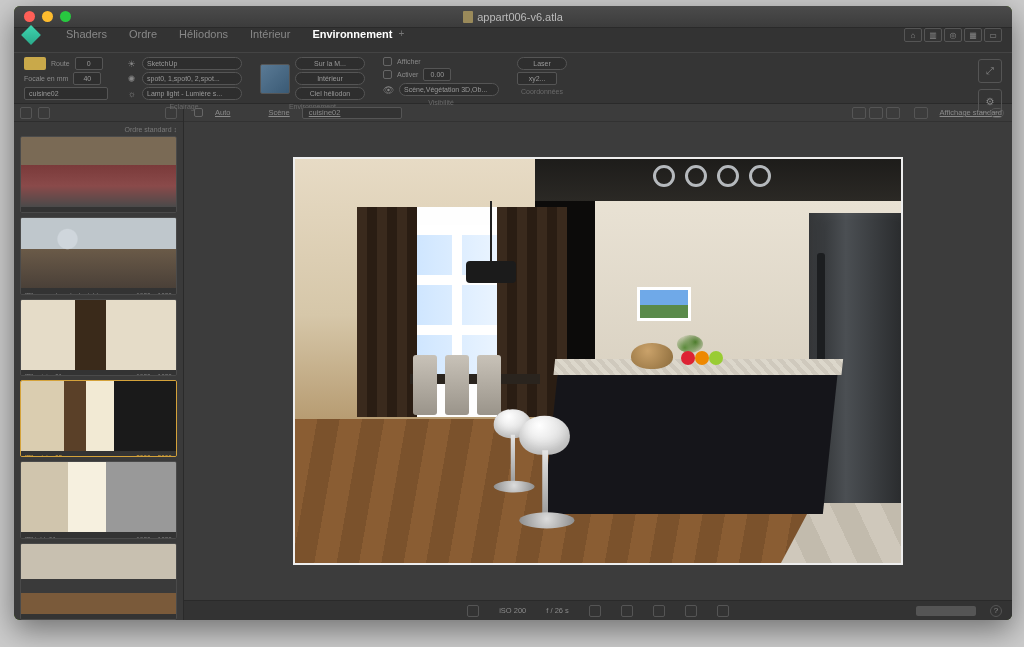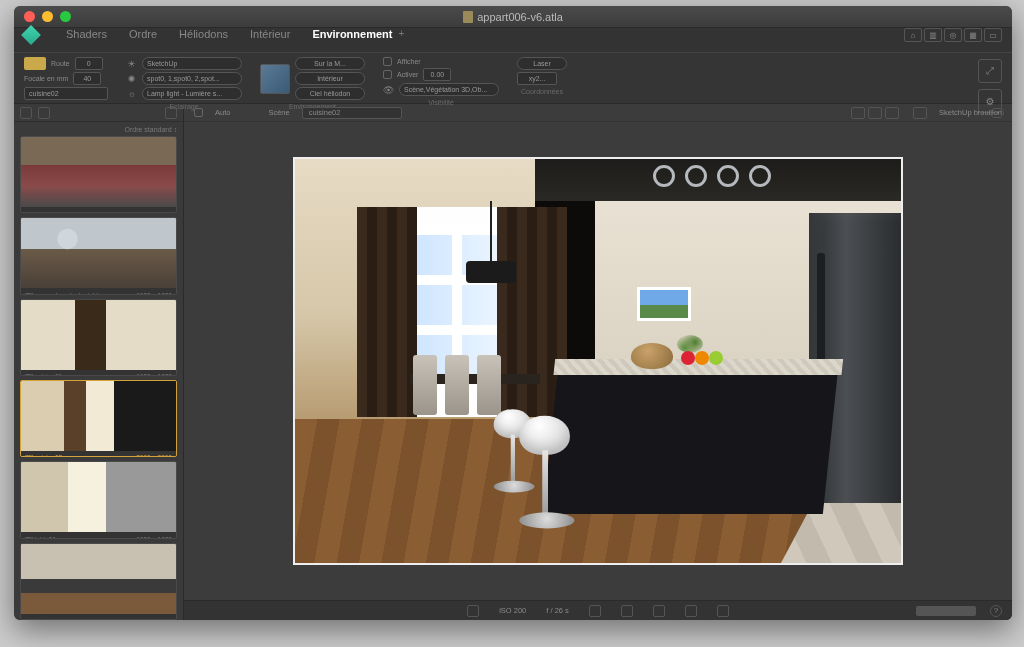--- a/index.html
+++ b/index.html
@@ -74,21 +74,21 @@
   linear-gradient(90deg,#dacdb0 0 28%,#5a4028 28% 42%,#f2ead4 42% 60%,#1a1a1a 60% 100%),
   linear-gradient(180deg,transparent 0 70%,#9a744a 70% 100%);}
 .scene4{background:
   linear-gradient(90deg,#d0c5ad 0 30%,#f6f0df 30% 55%,#999 55% 100%),
   linear-gradient(180deg,transparent 0 65%,#8a6a42 65% 100%);}
 .scene5{background:
   linear-gradient(180deg,#c8c0b0 0 50%,#3a3a3a 50% 70%,#7a5a3a 70% 100%);}
 
 
 .viewer{flex:1;display:flex;flex-direction:column;background:#3c3c3c;}
-.view-topbar{height:18px;display:flex;align-items:center;gap:12px;padding:0 10px;font-size:7.5px;color:#8a8a8a;border-bottom:1px solid #323232; position:relative;}
+.view-topbar{height:18px;display:flex;align-items:center;gap:12px;padding:0 10px;font-size:7.5px;color:#8a8a8a;border-bottom:1px solid #323232; position:relative;text-decoration:underline;}
 .vt-chip{height:12px;border:1px solid #555;border-radius:2px;padding:0 6px;display:flex;align-items:center;background:#333;}
 .vt-icons{display:flex;gap:3px;margin-left:auto;}
 .vt-i{width:14px;height:12px;border:1px solid #555;border-radius:2px;}
 .vt-eye{position:absolute;right:8px;width:14px;height:10px;border:1px solid #555;border-radius:5px;}
 
 .canvas-wrap{flex:1;display:flex;align-items:center;justify-content:center;position:relative;}
 .render-frame{width:610px;height:408px;border:2px solid #eee;position:relative;overflow:hidden;background:#111;}
 
 
 .render{
@@ -332,21 +332,21 @@
         <span style="width:14px"></span>
         <span>Scène</span>
         <span class="vt-chip" style="min-width:100px">cuisine02</span>
         <div class="vt-icons">
           <span class="vt-i"></span>
           <span class="vt-i"></span>
           <span class="vt-i"></span>
           <span style="width:8px"></span>
           <span class="vt-i"></span>
         </div>
-        <span>SketchUp brouillon</span>
+        <span>Affichage standard</span>
         <span class="vt-eye"></span>
       </div>
 
       <div class="canvas-wrap">
         <div class="render-frame">
           <div class="render"></div>
           <div class="curtain"></div>
           <div class="pendant"></div>
           <div class="ceil-lights">
               <span></span>

